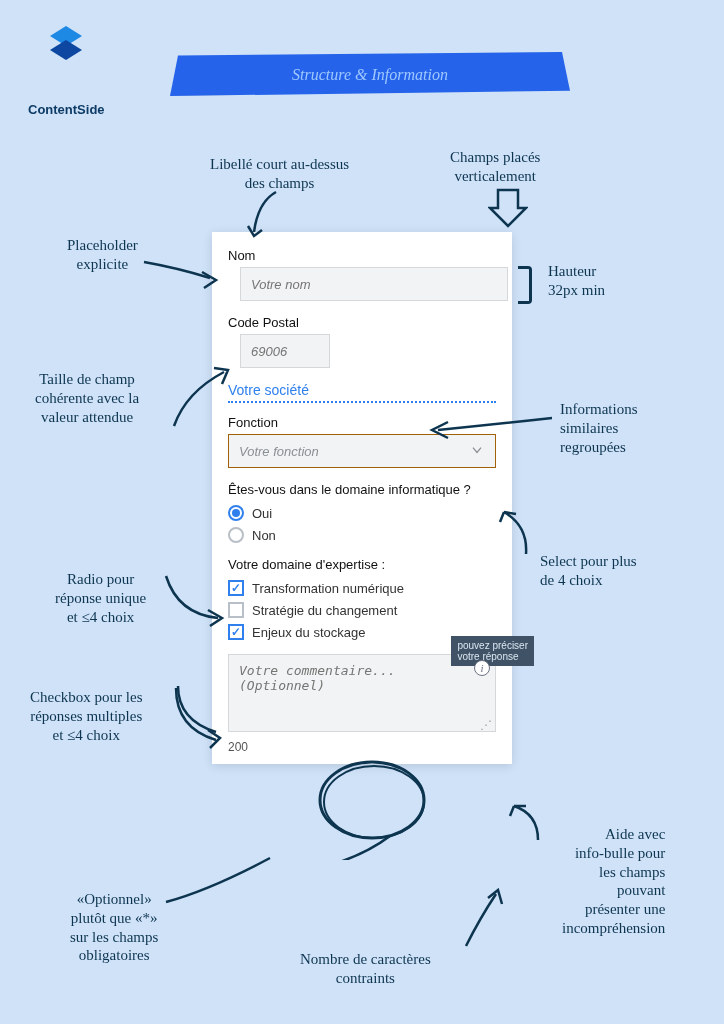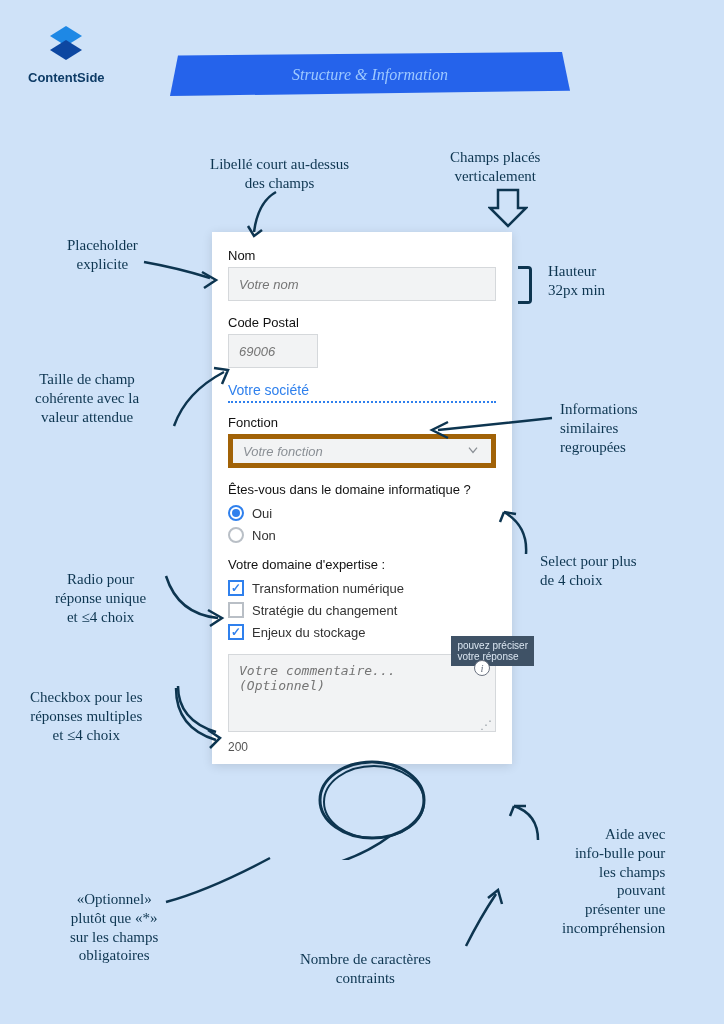--- a/index.html
+++ b/index.html
@@ -15,21 +15,21 @@
   .logo {
     position: absolute;
     top: 22px; left: 28px;
     display: flex; flex-direction: column; align-items: center;
     gap: 4px;
   }
   .logo-mark {
     width: 44px; height: 44px; position: relative;
   }
   .logo-text {
-    font-size: 13px; font-weight: 600; color: #0d3b66;
+    font-size: 13px; font-weight: 600; color: #0d3b66; margin-top: 32px;
   }
 
   
   .banner {
     position: absolute;
     top: 52px; left: 170px;
     width: 400px;
     background: #2563eb;
     padding: 14px 28px 12px;
     text-align: center;
@@ -61,25 +61,26 @@
   }
   .input {
     width: 100%;
     height: 34px;
     background: #f2f3f4;
     border: 1px solid #d5d8db;
     padding: 0 10px;
     font-size: 13px;
     font-style: italic;
     color: #c2410c;
+    margin-left: 12px;
   }
   .input.short { width: 90px; }
   .select {
     width: 100%; height: 34px;
-    background: #f2f3f4; border: 5px solid #a16207;
+    background: #f2f3f4; border: 1px solid #a16207;
     display: flex; align-items: center; justify-content: space-between;
     padding: 0 10px; font-size: 13px; font-style: italic; color: #8a8f95;
   }
   .chev svg { width: 16px; height: 16px; }
   .section-title {
     color: #2f80ed; font-size: 14px;
     border-bottom: 2px dotted #2f80ed;
     padding-bottom: 3px; margin: 10px 0 12px;
   }
   .question { font-size: 13px; color: #111; margin-bottom: 8px; }

